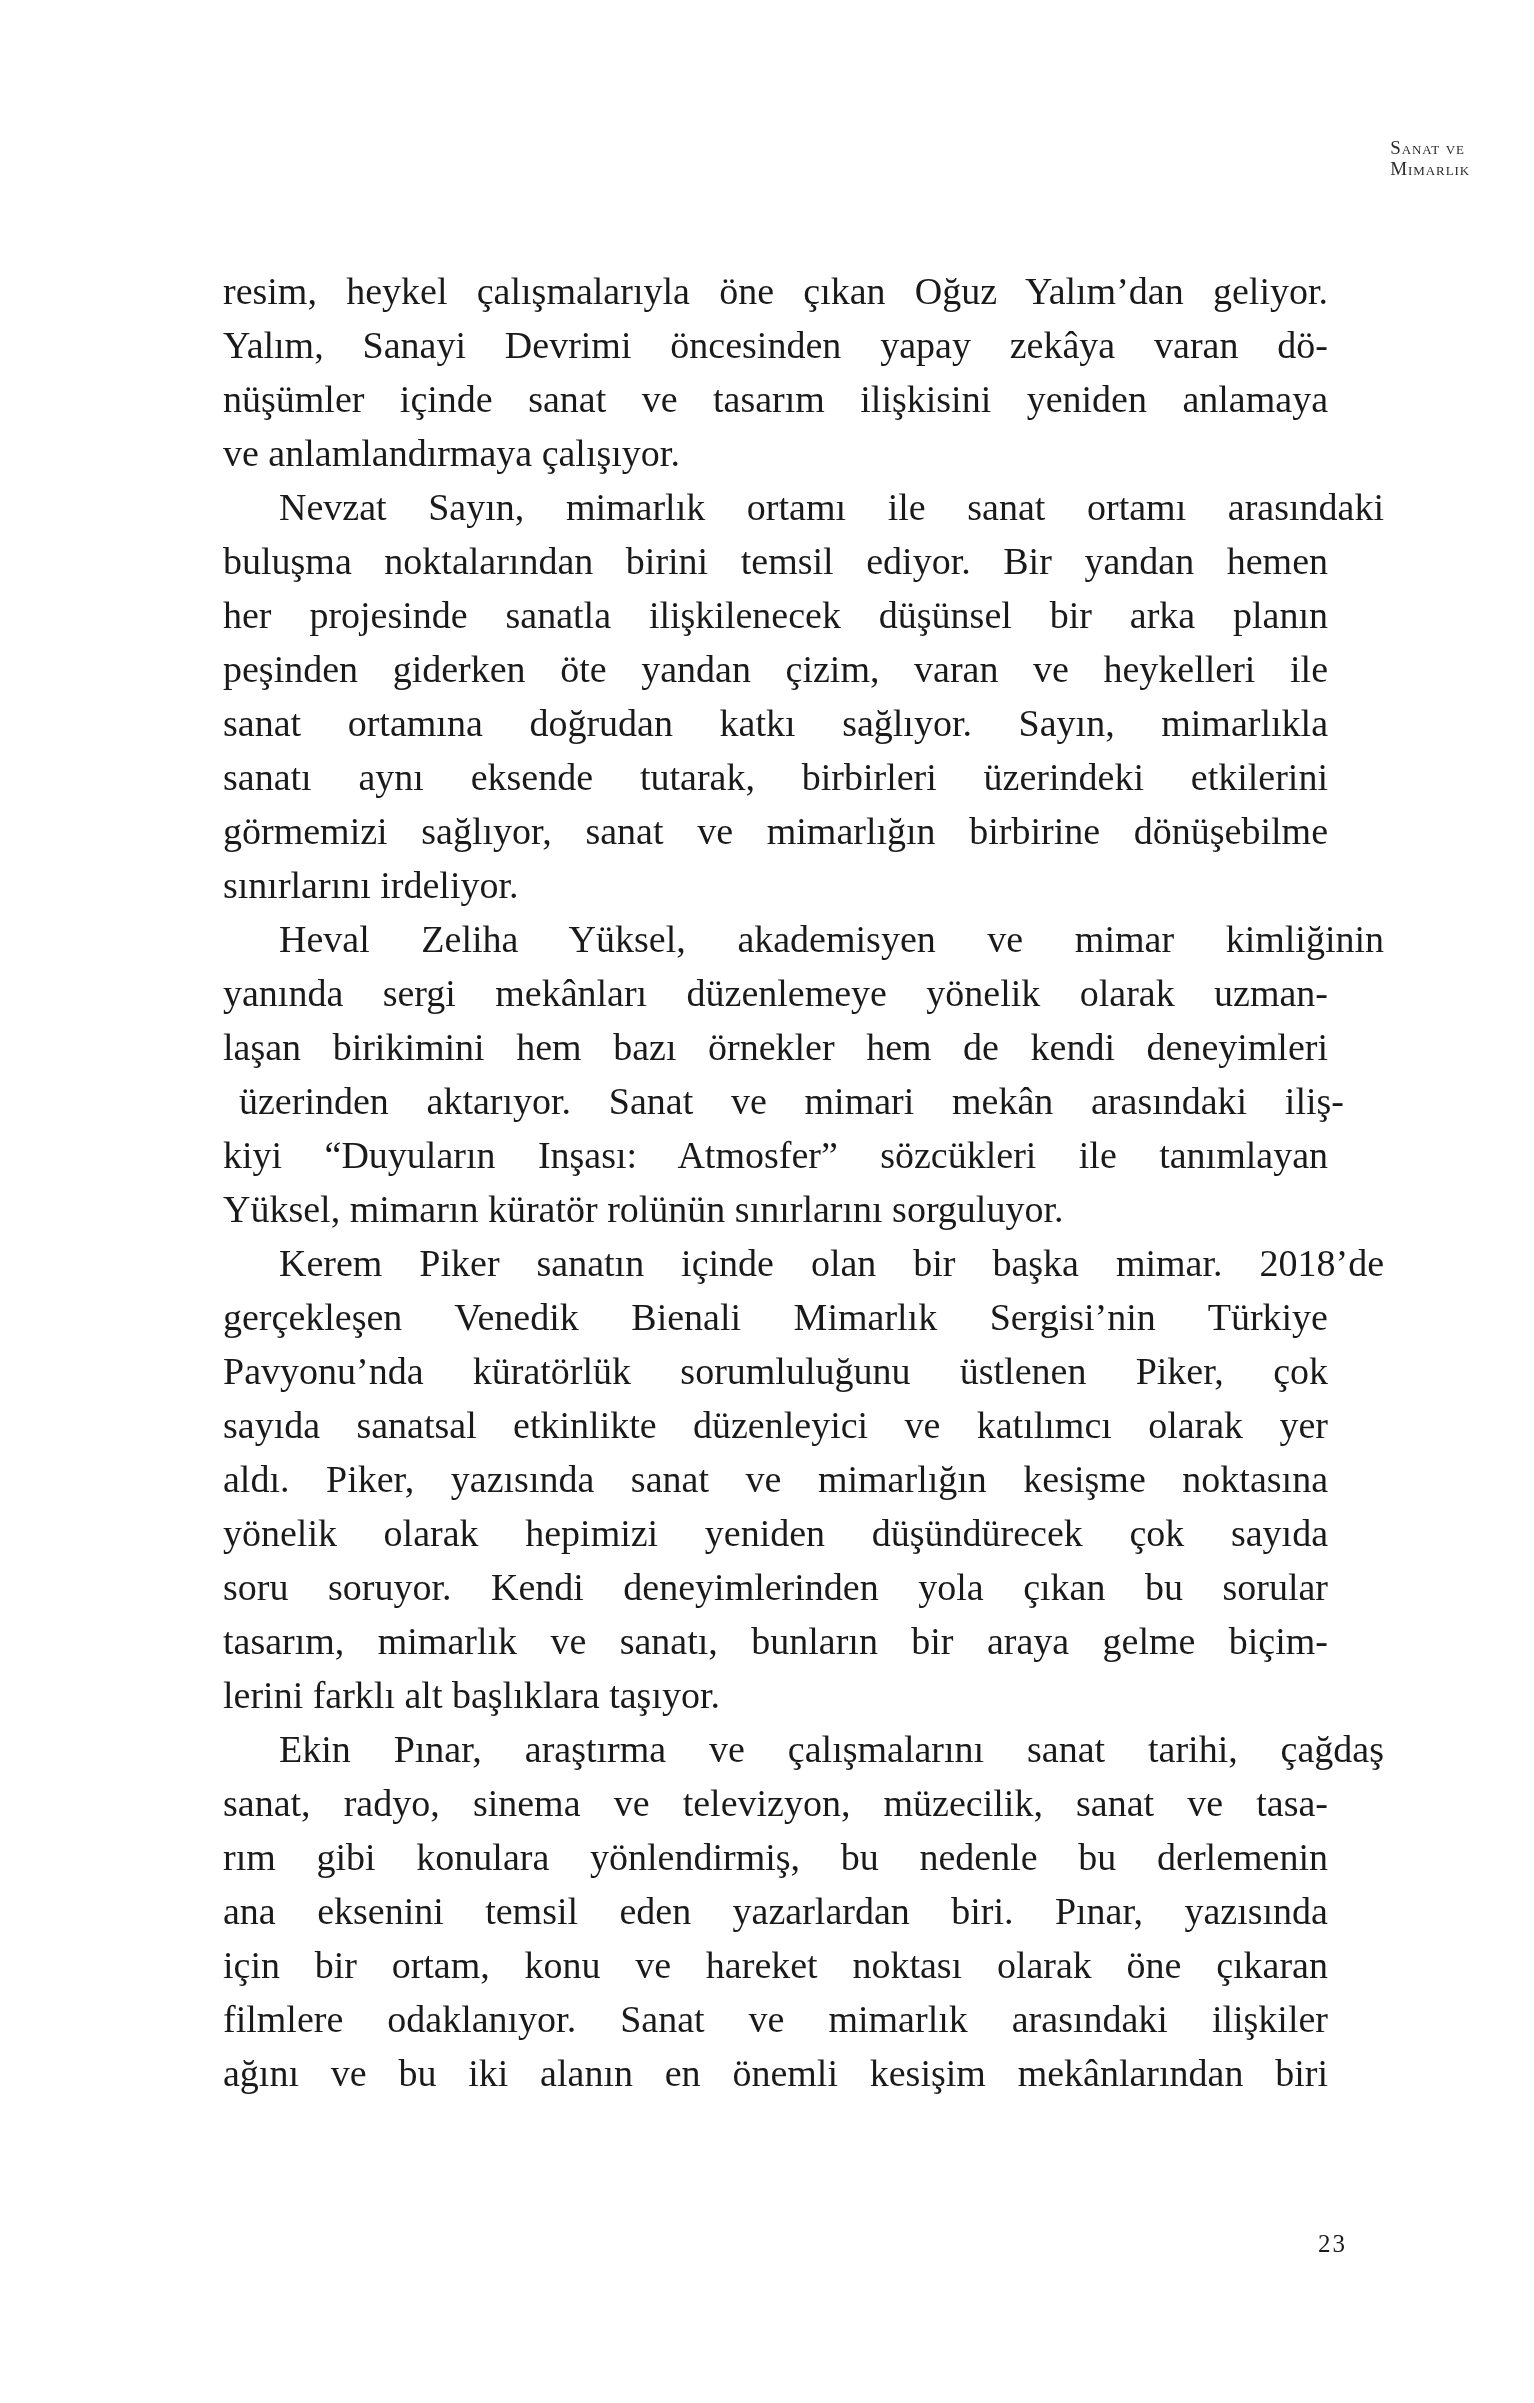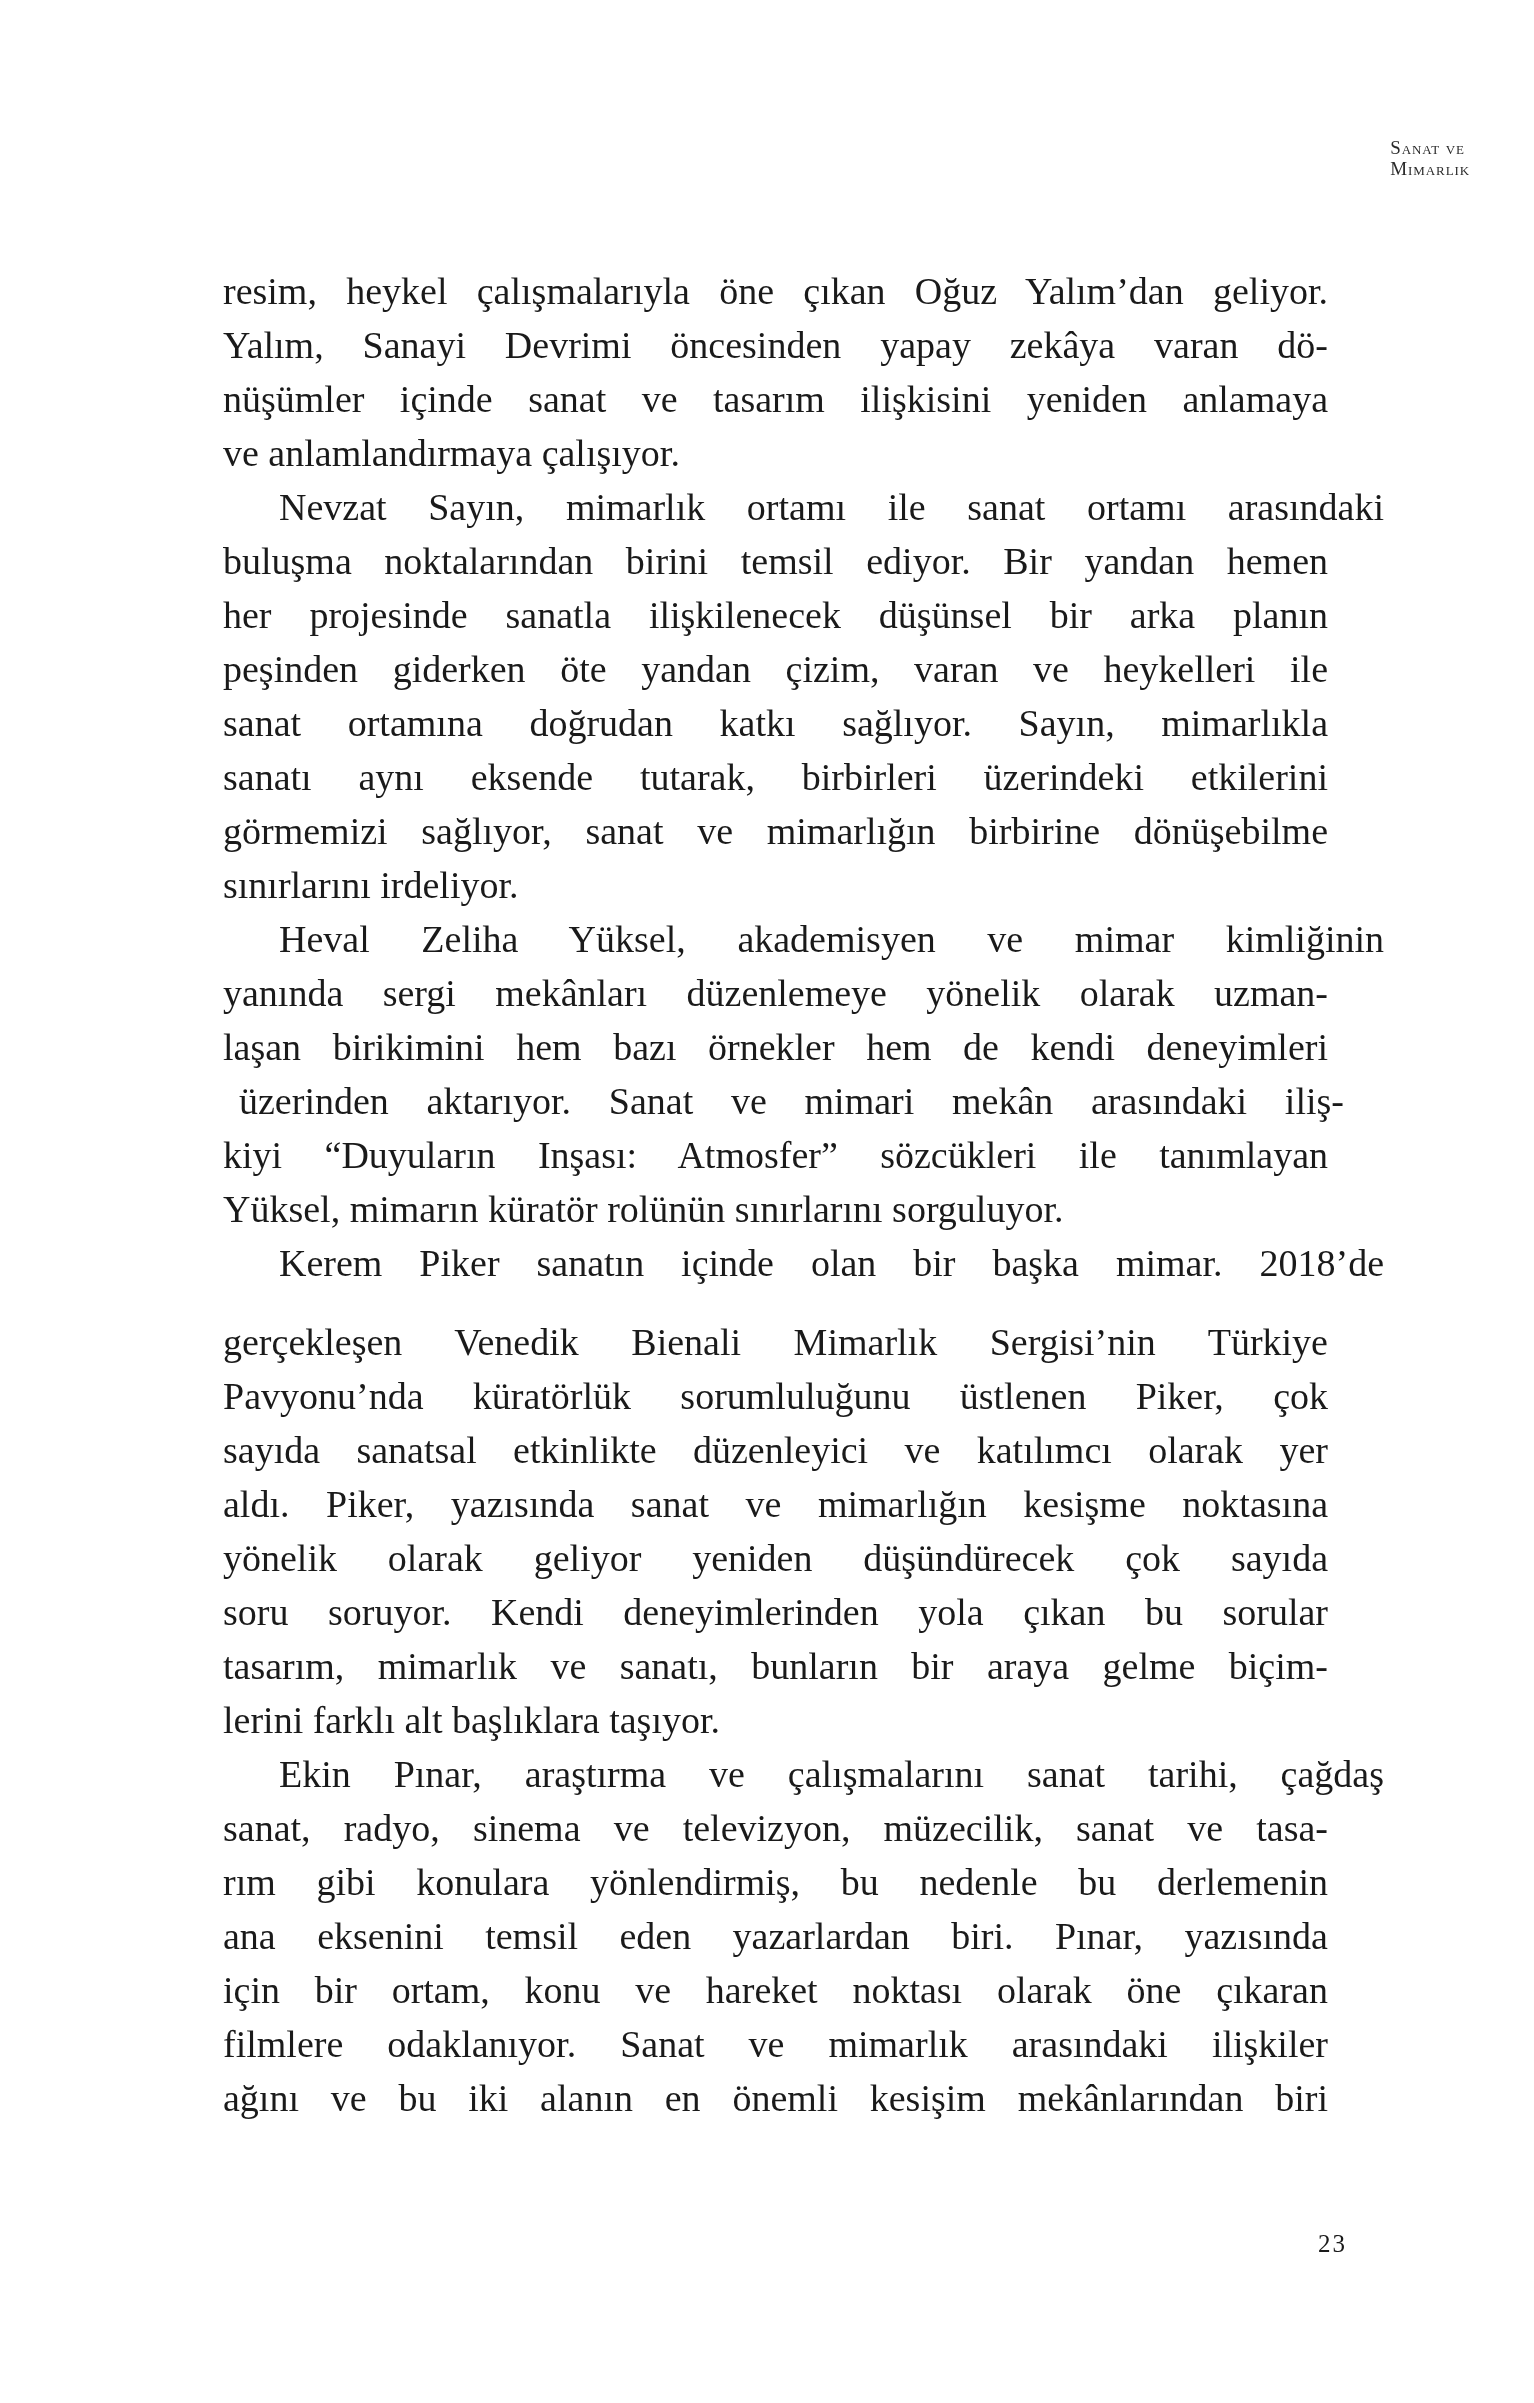--- a/index.html
+++ b/index.html
@@ -64,25 +64,25 @@
       <div class="paragraph">
         <span class="line indent" style="width: 1105px;">Heval Zeliha Yüksel, akademisyen ve mimar kimliğinin</span>
         <span class="line" style="width: 1105px;">yanında sergi mekânları düzenlemeye yönelik olarak uzman-</span>
         <span class="line" style="width: 1105px;">laşan birikimini hem bazı örnekler hem de kendi deneyimleri</span>
         <span class="line" style="width: 1105px; margin-left: 16px;">üzerinden aktarıyor.  Sanat ve mimari mekân arasındaki iliş-</span>
         <span class="line" style="width: 1105px;">kiyi “Duyuların Inşası: Atmosfer” sözcükleri ile tanımlayan</span>
         <span class="line last">Yüksel, mimarın küratör rolünün sınırlarını sorguluyor.</span>
       </div>
       <div class="paragraph">
         <span class="line indent" style="width: 1105px;">Kerem Piker sanatın içinde olan bir başka mimar. 2018’de</span>
-        <span class="line" style="width: 1105px; margin-top: 25px;">gerçekleşen Venedik Bienali Mimarlık Sergisi’nin Türkiye</span>
+        <span class="line" style="width: 1105px;">gerçekleşen Venedik Bienali Mimarlık Sergisi’nin Türkiye</span>
         <span class="line" style="width: 1105px;">Pavyonu’nda küratörlük sorumluluğunu üstlenen Piker, çok</span>
         <span class="line" style="width: 1105px;">sayıda sanatsal etkinlikte düzenleyici ve katılımcı olarak yer</span>
         <span class="line" style="width: 1105px;">aldı. Piker, yazısında sanat ve mimarlığın kesişme noktasına</span>
-        <span class="line" style="width: 1105px;">yönelik olarak geliyor yeniden düşündürecek çok sayıda</span>
+        <span class="line" style="width: 1105px;">yönelik olarak hepimizi yeniden düşündürecek çok sayıda</span>
         <span class="line" style="width: 1105px;">soru soruyor. Kendi deneyimlerinden yola çıkan bu sorular</span>
         <span class="line" style="width: 1105px;">tasarım, mimarlık ve sanatı, bunların bir araya gelme biçim-</span>
         <span class="line last">lerini farklı alt başlıklara taşıyor.</span>
       </div>
       <div class="paragraph">
         <span class="line indent" style="width: 1105px;">Ekin Pınar, araştırma ve çalışmalarını sanat tarihi, çağdaş</span>
         <span class="line" style="width: 1105px;">sanat, radyo, sinema ve televizyon, müzecilik, sanat ve tasa-</span>
         <span class="line" style="width: 1105px;">rım gibi konulara yönlendirmiş, bu nedenle bu derlemenin</span>
         <span class="line" style="width: 1105px;">ana eksenini temsil eden yazarlardan biri. Pınar, yazısında</span>
         <span class="line" style="width: 1105px;">için bir ortam, konu ve hareket noktası olarak öne çıkaran</span>

